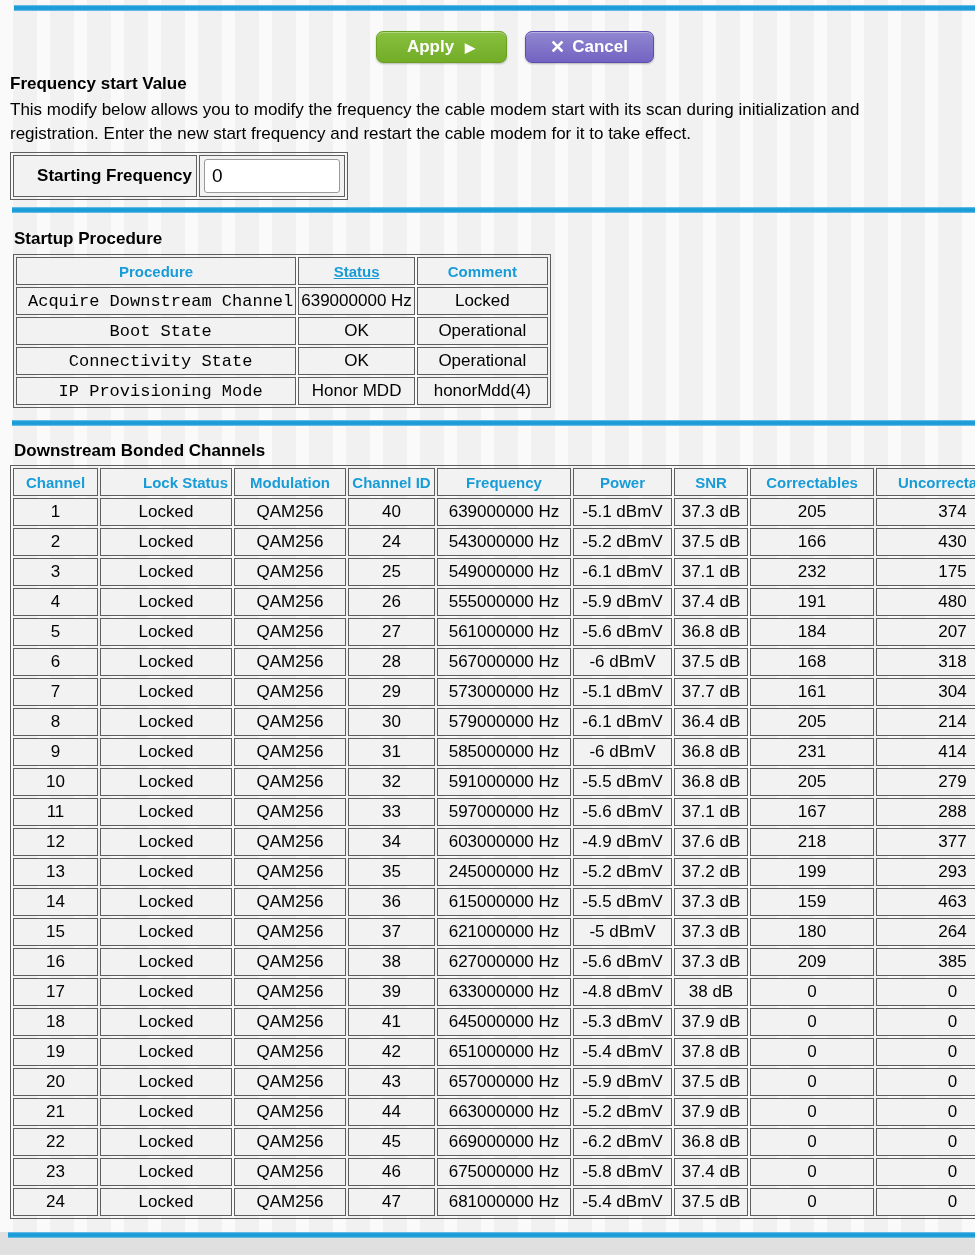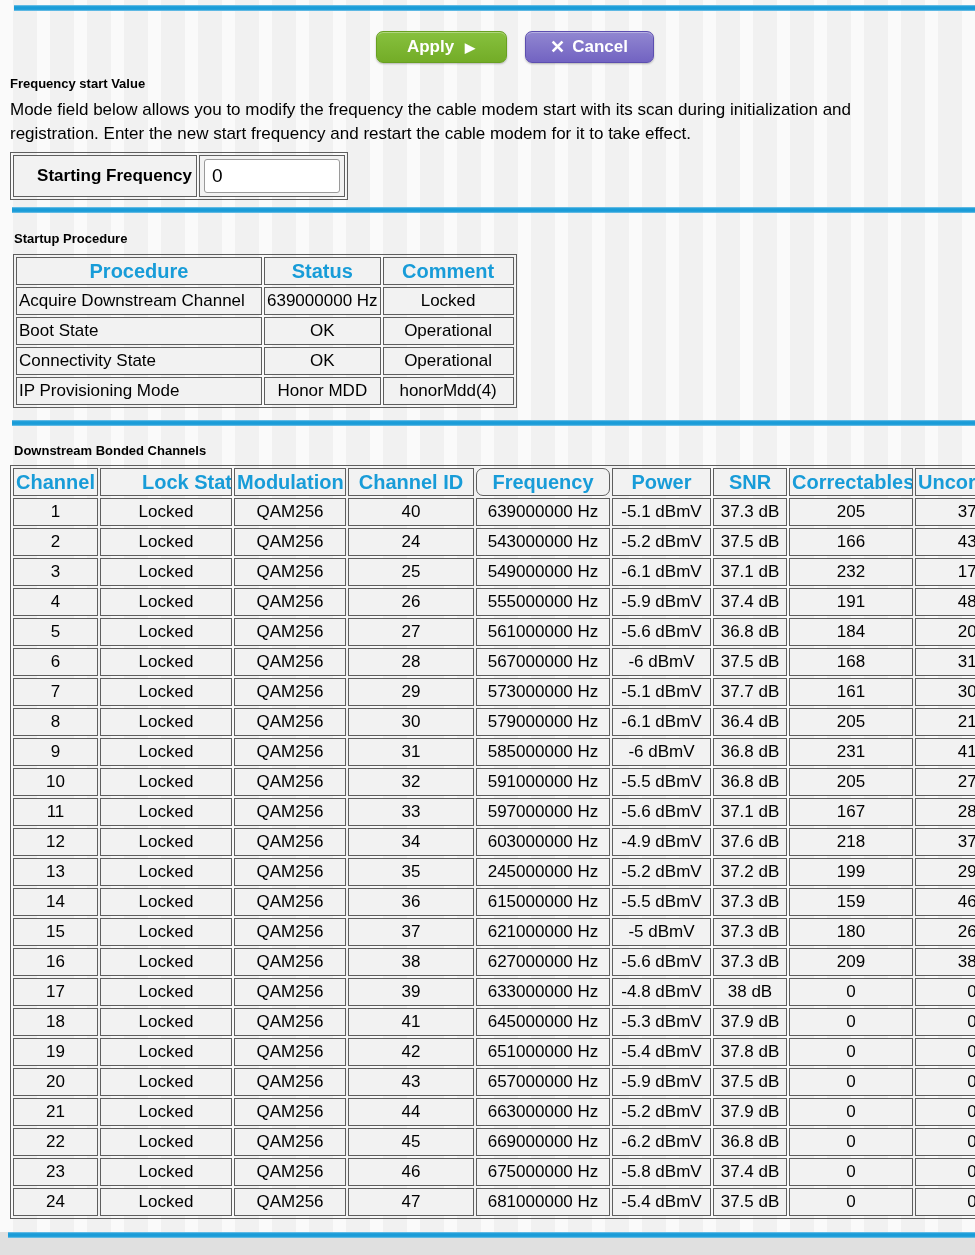--- a/index.html
+++ b/index.html
@@ -20,53 +20,53 @@
   .btn-row{display:flex;justify-content:center;gap:18px;margin:20px 0 0 54px;}
   .btn{height:30px;border-radius:7px;color:#fff;font-weight:bold;font-size:17px;
     display:flex;align-items:center;justify-content:center;cursor:pointer;
     box-shadow:inset 0 1px 0 rgba(255,255,255,.35), 0 1px 2px rgba(0,0,0,.25);
     font-family:"Liberation Sans",sans-serif;}
   .btn-apply{width:129px;background:linear-gradient(#87c13e,#73ac27);border:1px solid #68a020;gap:11px;}
   .btn-apply .arrow{font-size:13px;line-height:1;}
   .btn-cancel{width:127px;background:linear-gradient(#9187d1,#7263c2);border:1px solid #5c4eb0;gap:7px;}
   .btn-cancel .xmark{font-size:18px;font-weight:900;line-height:1;}
 
-  .h{font-size:13px;font-weight:bold;line-height:20px;}
+  .h{font-size:17px;font-weight:bold;line-height:20px;}
   .h1{margin:11px 0 0 10px;}
   .h2{margin:16px 0 0 14px;}
   .h3{margin:15px 0 0 14px;}
   .desc{font-size:17px;line-height:24px;margin:4px 0 0 10px;width:958px;white-space:pre-line;}
 
   
   table.grid{border-collapse:separate;border-spacing:2px;border:1px solid #5e5e5e;table-layout:fixed;}
   table.grid th,table.grid td{border:1px solid #5e5e5e;background:#f2f2f2;height:28px;
     text-align:center;vertical-align:middle;font-size:17px;padding:0 2px;
     box-sizing:border-box;overflow:hidden;white-space:nowrap;}
-  table.grid th{color:#189cd8;font-weight:bold;font-size:20px;}
+  table.grid th{color:#189cd8;font-weight:bold;font-size:15px;}
 
   
   #freq-table{margin:6px 0 0 10px;}
   #freq-table td{height:42px;}
   #freq-table td.lbl{font-weight:bold;width:184px;text-align:right;padding:0 4px 0 5px;}
   #freq-table td.fld{width:146px;text-align:left;padding:0 4px;}
   #freq-input{width:136px;height:34px;font-size:19px;padding:0 4px 0 7px;border:1px solid #9a9a9a;
     border-radius:3px;background:#fff;box-sizing:border-box;font-family:"Liberation Sans",sans-serif;}
 
   #startup-table{margin:5px 0 0 13px;}
   #startup-table th:nth-child(1){width:246px;}
-  #startup-table th:nth-child(2){width:104px;}
+  #startup-table th:nth-child(2){width:104px;text-decoration:underline;}
   #startup-table th:nth-child(3){width:131px;}
-  #startup-table td:first-child{text-align:left;padding-left:2px;}
+  #startup-table td:first-child{text-align:center;padding-left:11px;font-family:Liberation Mono, monospace;}
 
   #channels-table{margin:4px 0 0 10px;width:1022px;}
   #channels-table th:nth-child(1){width:85px;}
   #channels-table th:nth-child(2){width:132px;padding-left:41px;}
   #channels-table th:nth-child(3){width:112px;}
-  #channels-table th:nth-child(4){width:126px;}
-  #channels-table th:nth-child(5){width:134px;border-radius:7px;}
+  #channels-table th:nth-child(4){width:87px;}
+  #channels-table th:nth-child(5){width:134px;}
   #channels-table th:nth-child(6){width:99px;}
   #channels-table th:nth-child(7){width:74px;}
   #channels-table th:nth-child(8){width:124px;}
 
   .footer{position:absolute;left:0;bottom:0;width:975px;height:23px;background:#e0e0e0;}
   .footer .rule{margin:0 0 0 8px;}
 </style>
 </head>
 <body>
 
@@ -77,21 +77,21 @@
     <span>Apply</span>
       <span class="arrow">▶</span>
   </div>
   <div class="btn btn-cancel">
     <span class="xmark">✕</span>
       <span>Cancel</span>
   </div>
 </div>
 
 <div class="h h1">Frequency start Value</div>
-<div class="desc">Mode field below allows you to modify the frequency the cable modem start with its scan during initialization and
+<div class="desc">This modify below allows you to modify the frequency the cable modem start with its scan during initialization and
 registration. Enter the new start frequency and restart the cable modem for it to take effect.</div>
 
 <table class="grid" id="freq-table">
   <tbody>
     <tr>
       <td class="lbl">Starting Frequency</td>
       <td class="fld">
         <input id="freq-input" type="text" value="0" style="">
       </td>
     </tr>

